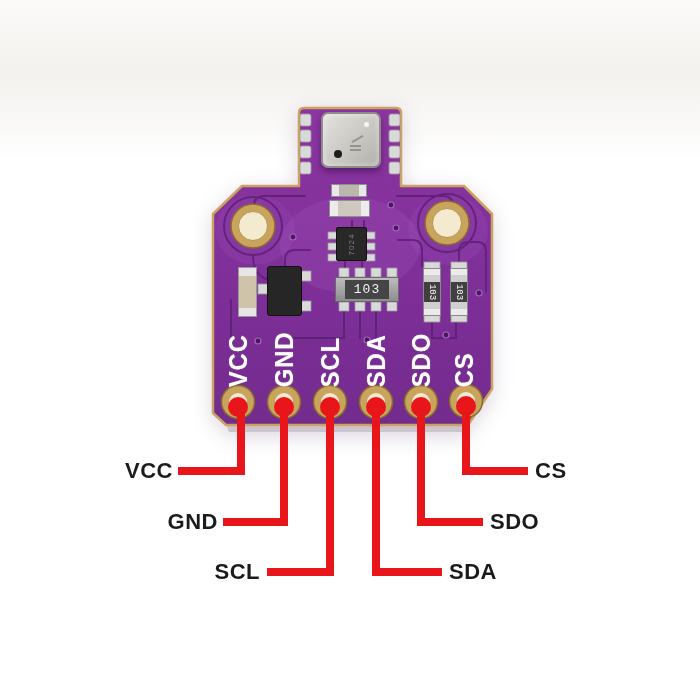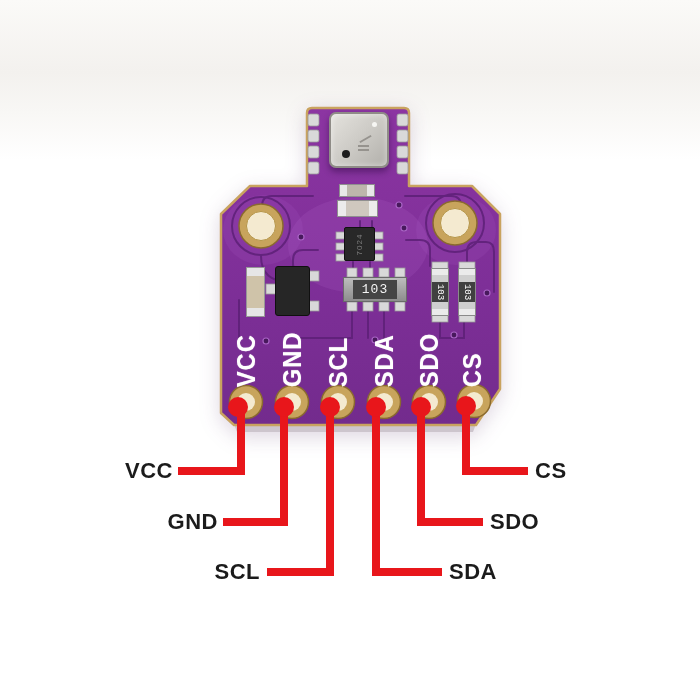--- a/index.html
+++ b/index.html
@@ -1,20 +1,20 @@
 <!DOCTYPE html>
 <html><head>
 <meta charset="utf-8">
 <style>
   html,body{margin:0;padding:0;background:#ffffff;}
   .stage{position:relative;width:700px;height:700px;overflow:hidden;background:#ffffff;
          font-family:"Liberation Sans",sans-serif;}
   .bgband{position:absolute;left:0;top:0;width:700px;height:160px;
           background:linear-gradient(180deg,#fbfaf8 0%,#f3f1ee 45%,#f8f7f5 70%,#ffffff 100%);}
-  .pcb-wrap{position:absolute;left:8px;top:0;width:600px;height:700px;filter:drop-shadow(0 5px 10px rgba(70,30,90,.18));}
+  .pcb-wrap{position:absolute;left:0;top:0;width:600px;height:700px;filter:drop-shadow(0 5px 10px rgba(70,30,90,.18));}
   .pcb-wrap svg{position:absolute;left:0;top:0;}
   .comp{position:absolute;box-sizing:border-box;}
   .sensor{left:321px;top:112px;width:60px;height:56px;border-radius:7px;
           background:linear-gradient(135deg,#e4e2dd 0%,#cfcdc8 45%,#b2b0ab 100%);
           border:2px solid #8f8c87;box-shadow:0 4px 6px rgba(30,0,50,.40), inset 0 0 6px rgba(255,255,255,.5);}
   .sensor .vent{position:absolute;left:11px;top:36px;width:8px;height:8px;border-radius:50%;background:#1d1d1d;}
   .sensor .glint{position:absolute;left:41px;top:8px;width:5px;height:5px;border-radius:50%;background:#f6f6f3;}
   .sensor .mark1{position:absolute;left:28px;top:24px;width:13px;height:2px;background:#96938e;transform:rotate(-30deg);}
   .sensor .mark2{position:absolute;left:27px;top:31px;width:11px;height:2px;background:#96938e;}
   .sensor .mark3{position:absolute;left:27px;top:35px;width:11px;height:2px;background:#96938e;}

